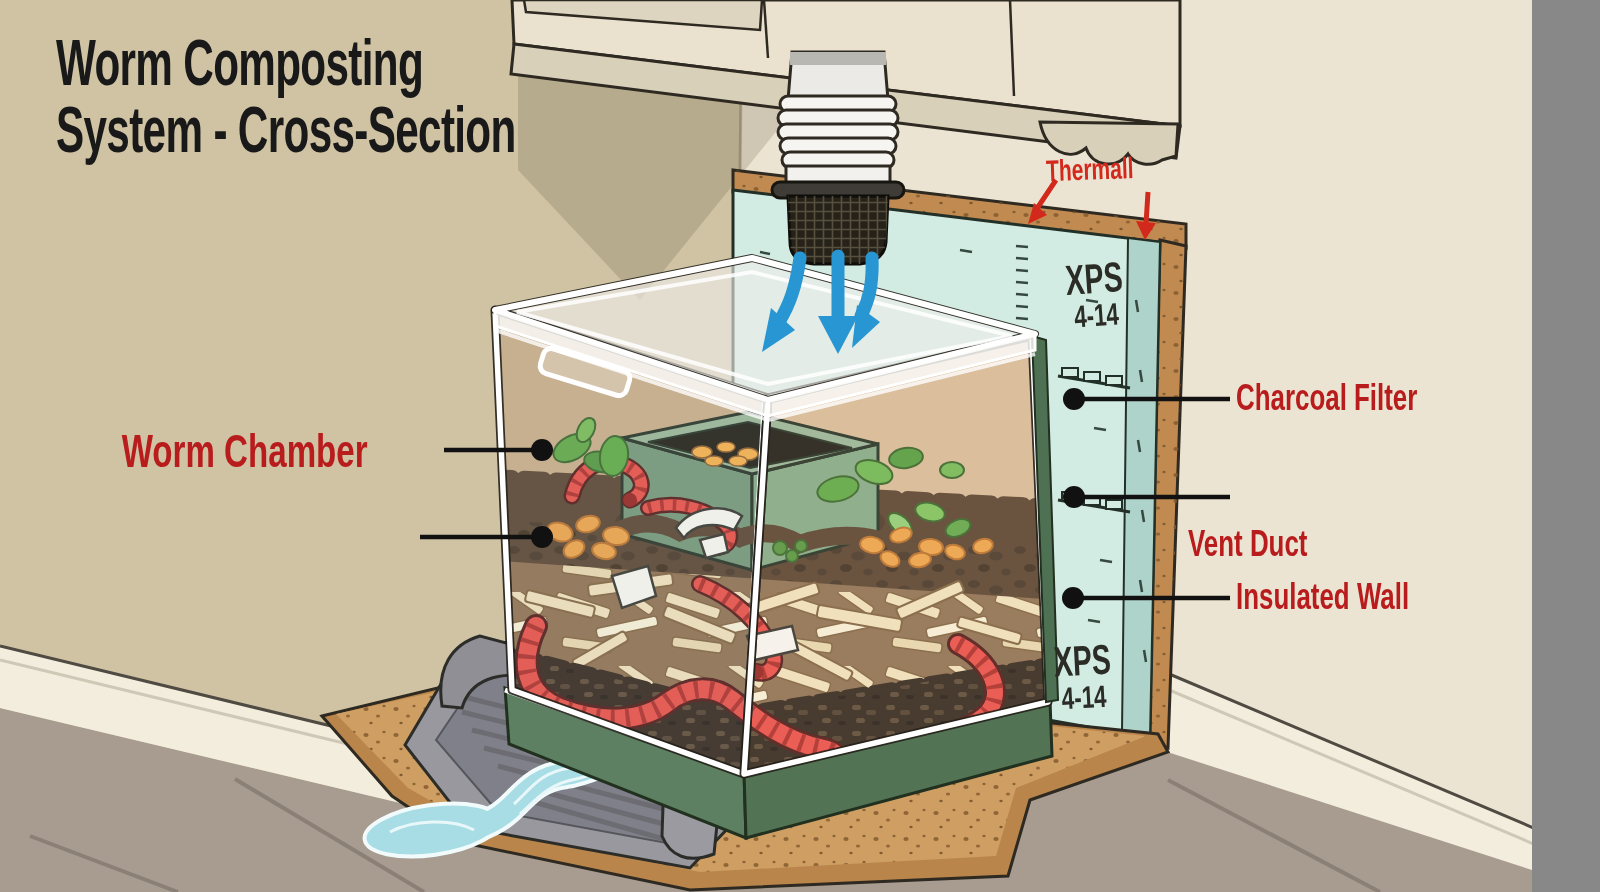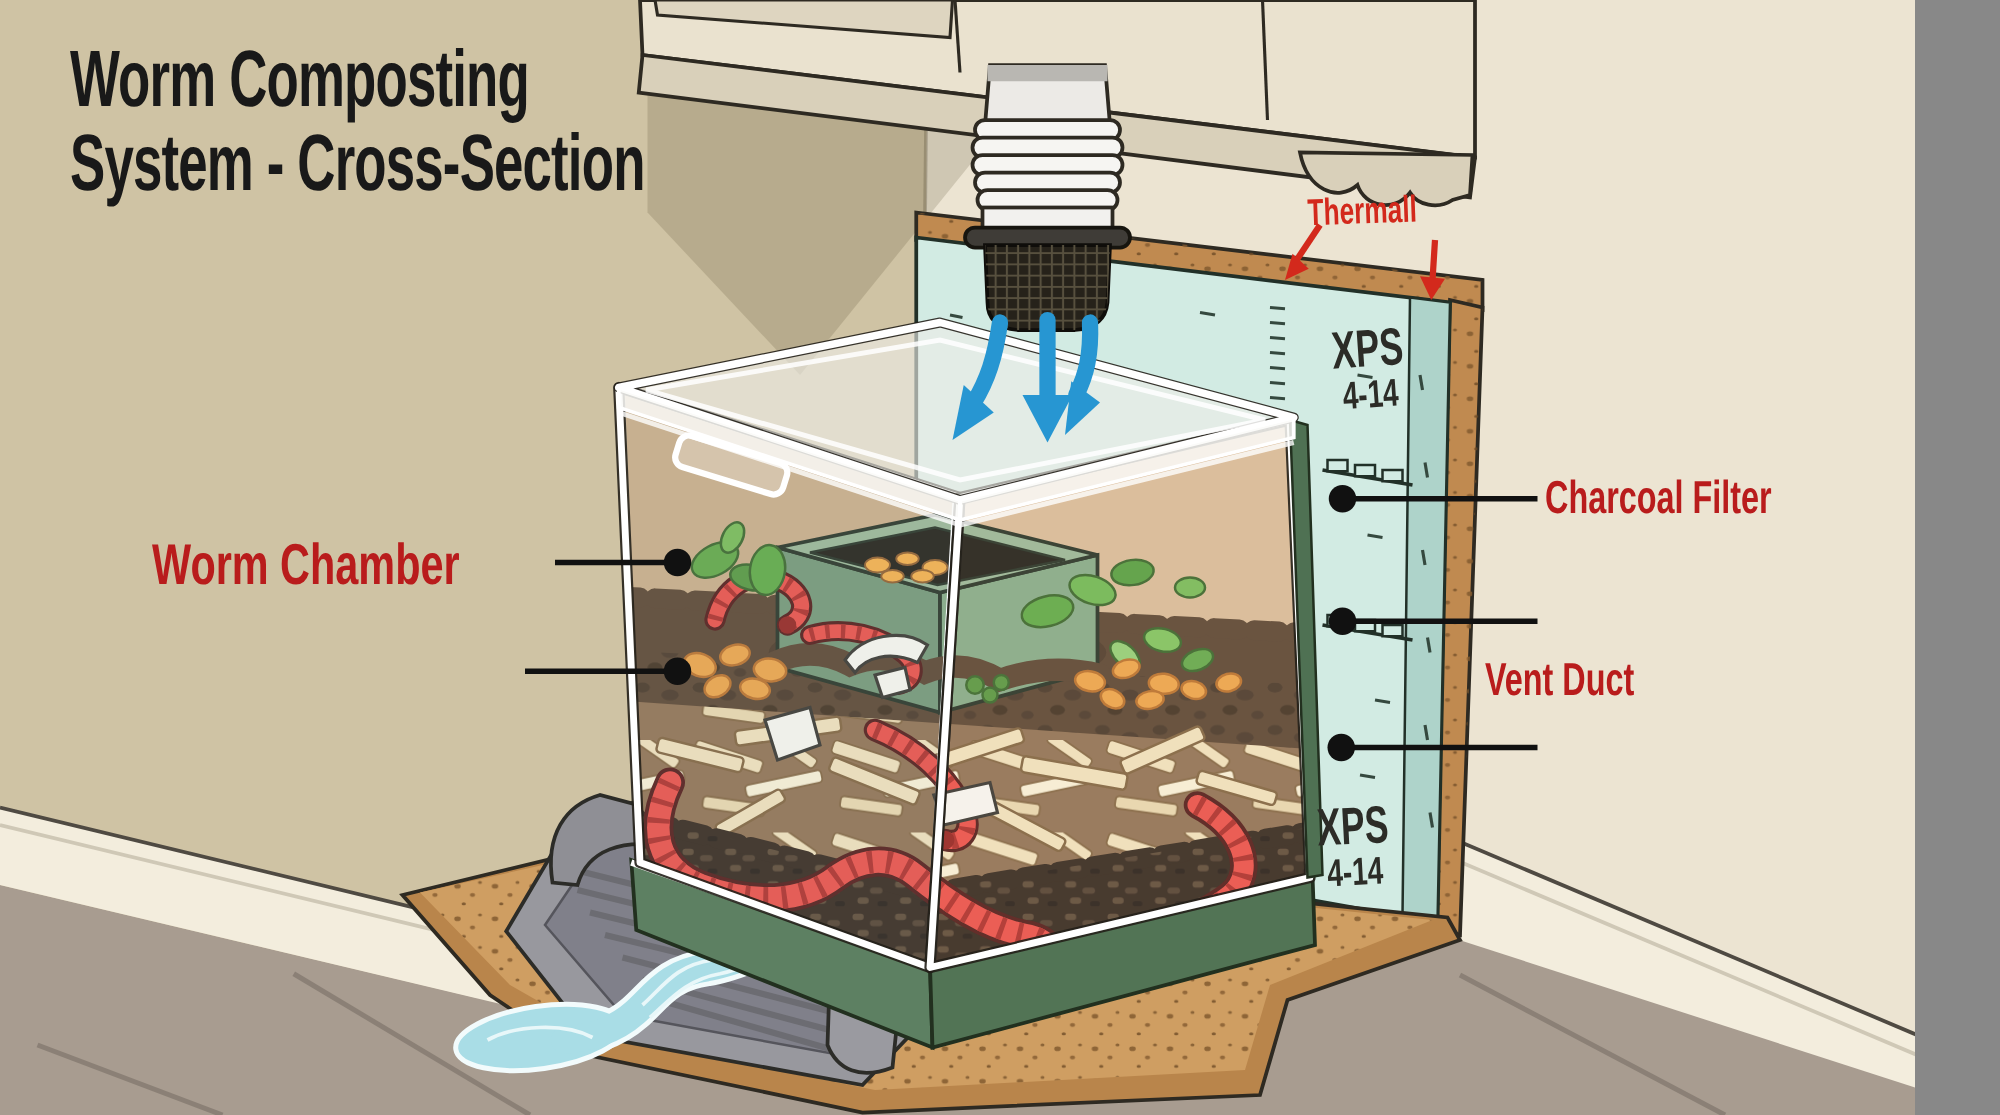--- a/index.html
+++ b/index.html
@@ -386,20 +386,23 @@
 <div class="txt lbl-left" style="right:1164px;top:424px;">
   <span class="cond-r">Worm Chamber</span>
 </div>
 
 <div class="txt lbl-right" style="left:1236px;top:377px;">
   <span class="cond">Charcoal Filter</span>
 </div>
 <div class="txt lbl-right" style="left:1188px;top:475px;margin-top:48px;">
   <span class="cond">Vent Duct</span>
 </div>
+<div class="txt lbl-right" style="left:1236px;top:576px;">
+  <span class="cond">Insulated Wall</span>
+</div>
 
 <div class="txt thermal">
   <span class="cond">Thermall</span>
 </div>
 
 <div class="txt xps xps-upper">
   <span class="m">XPS</span>
   <span class="r">4-14</span>
 </div>
 <div class="txt xps xps-lower">

